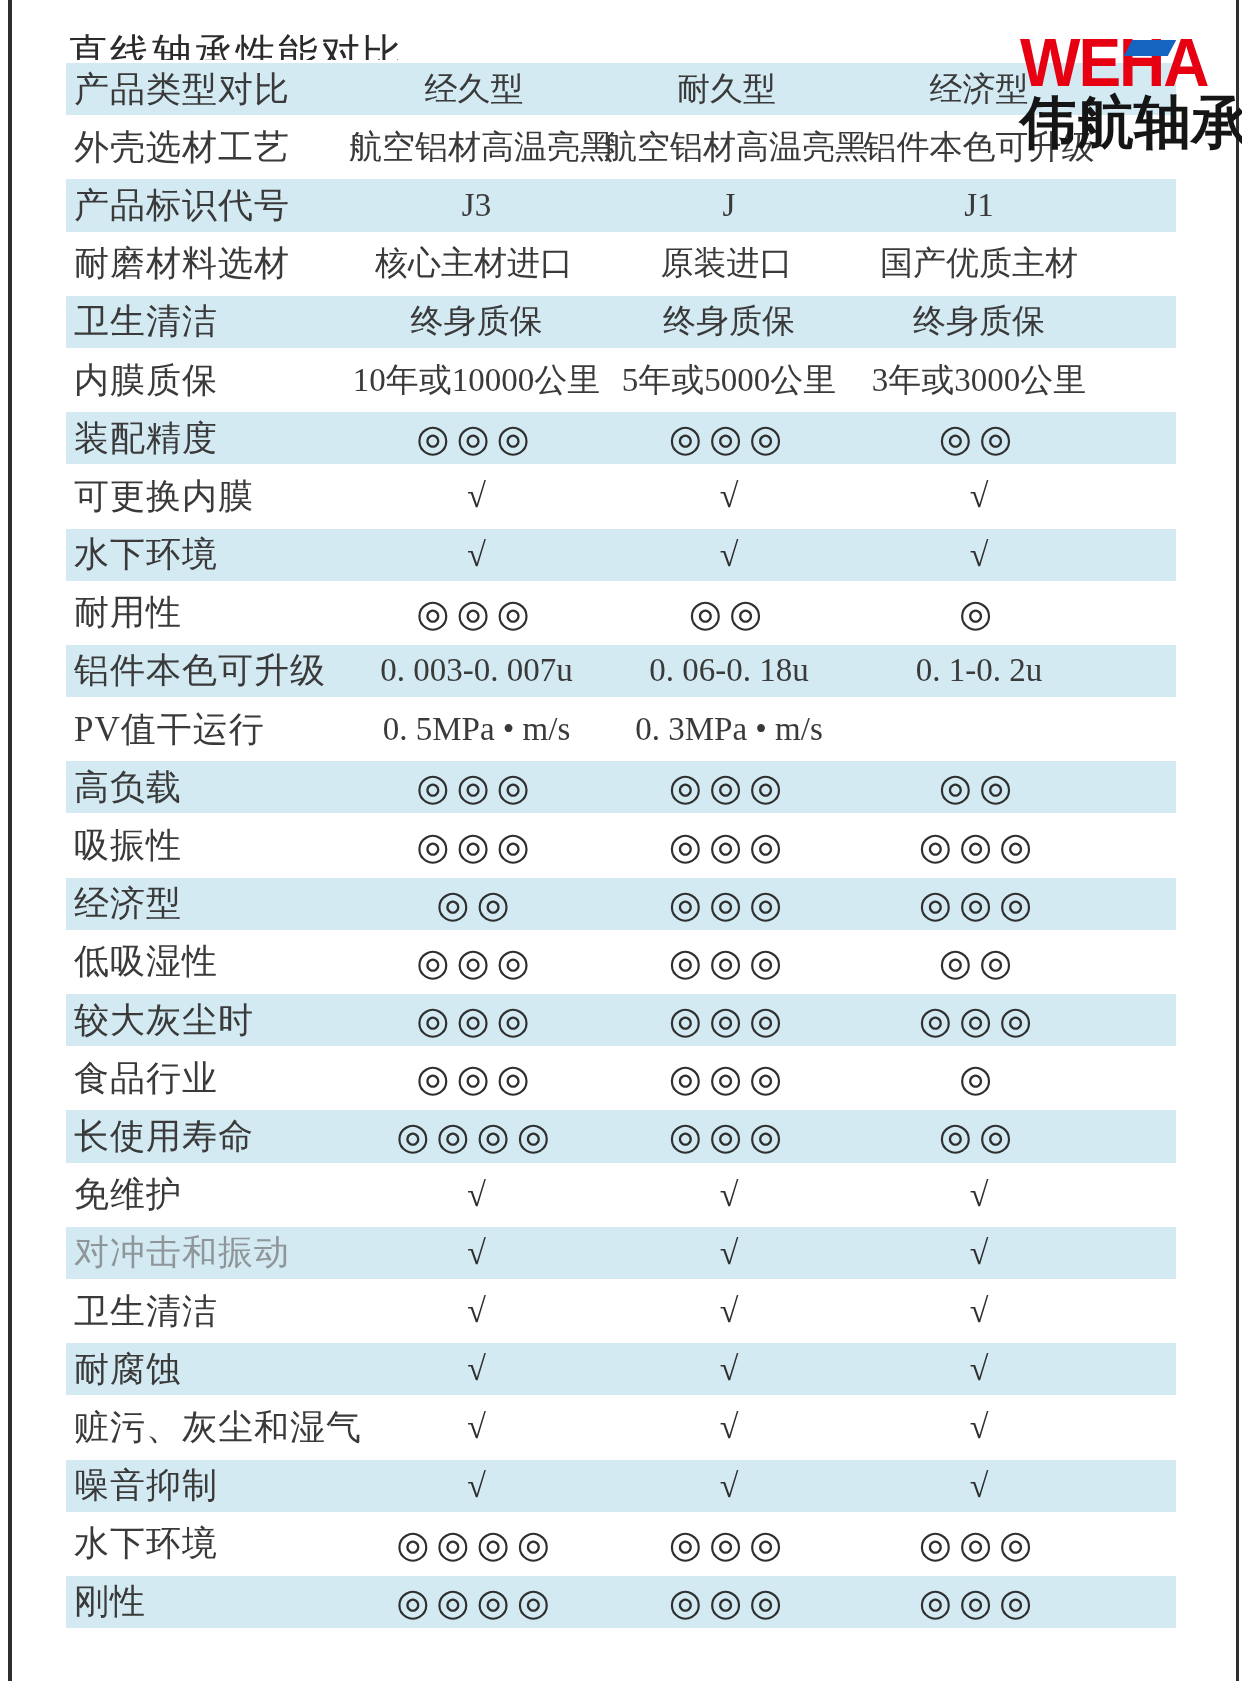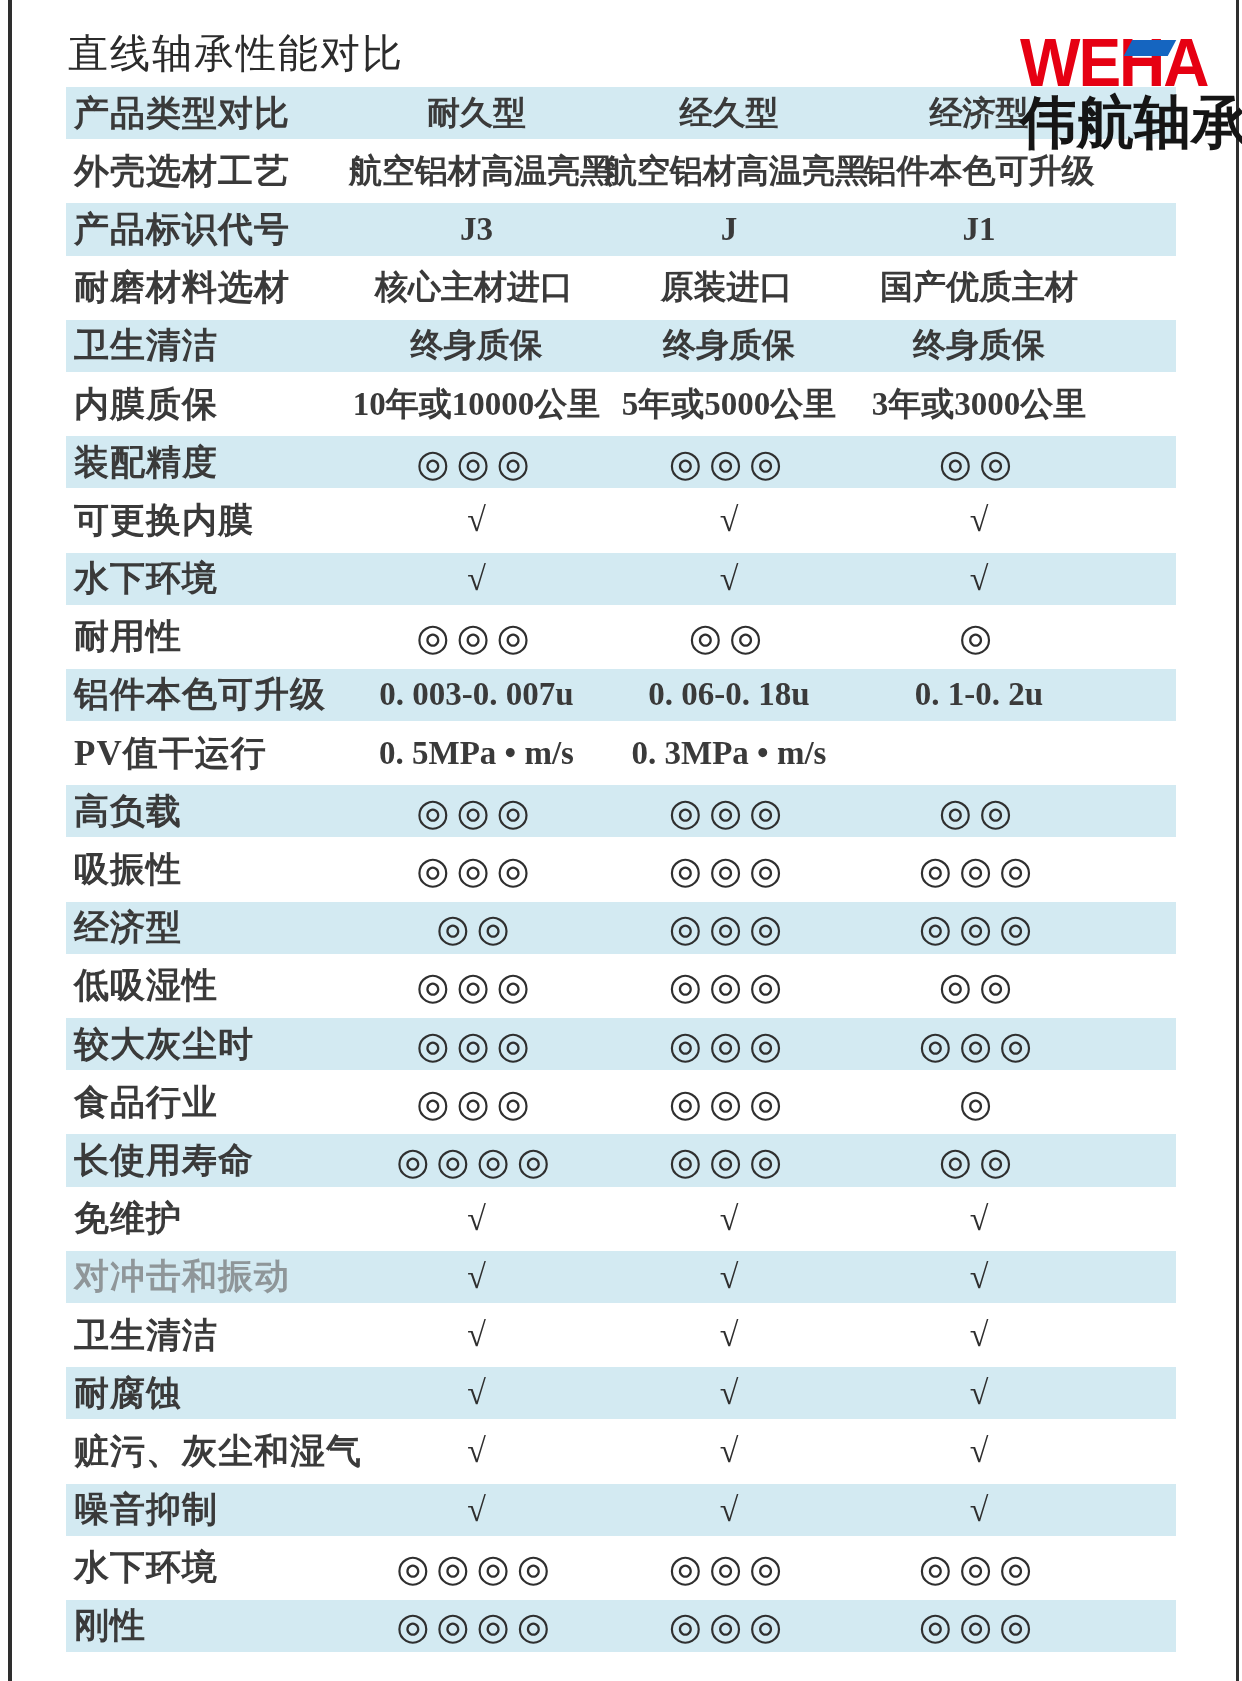--- a/index.html
+++ b/index.html
@@ -11,21 +11,21 @@
   .edge-line{position:absolute;top:0;bottom:0;background:#2e2e2e;}
   .edge-left{left:8px;width:4px;}
   .edge-right{left:1236px;width:3px;}
 
   .page-title{
     position:absolute;left:68px;top:26px;
     font-size:40px;color:#2b2b2b;letter-spacing:2px;white-space:nowrap;
   }
 
   
-  .tbl{position:absolute;left:66px;top:84px;width:1110px;font-weight:bold;}
+  .tbl{position:absolute;left:66px;top:60px;width:1110px;}
   .row{
     display:flex;align-items:center;height:58.2px;
     font-size:33px;color:#3a3a3a;
   }
   .row.blue{
     background:linear-gradient(to bottom,
       #ffffff 0 3px,
       var(--rowblue) 3px calc(100% - 3px),
       #ffffff calc(100% - 3px) 100%);
   }
@@ -69,22 +69,22 @@
 
 <div class="logo">
   <div class="logo-brand" style="color: rgb(230, 0, 18);">WEHA</div>
   <div class="logo-accent" style="background: rgb(21, 101, 192);"></div>
   <div class="logo-sub" style="color: rgb(21, 21, 21);">伟航轴承</div>
 </div>
 
 <div class="tbl" id="tbl">
   <div class="row blue">
     <div class="cell label">产品类型对比</div>
+    <div class="cell val v1">经久型</div>
     <div class="cell val v0">耐久型</div>
-    <div class="cell val v1">经久型</div>
     <div class="cell val v2">经济型</div>
   </div>
 
   <div class="row">
     <div class="cell label">外壳选材工艺</div>
     <div class="cell val v0">航空铝材高温亮黑</div>
     <div class="cell val v1">航空铝材高温亮黑</div>
     <div class="cell val v2">铝件本色可升级</div>
   </div>
 

